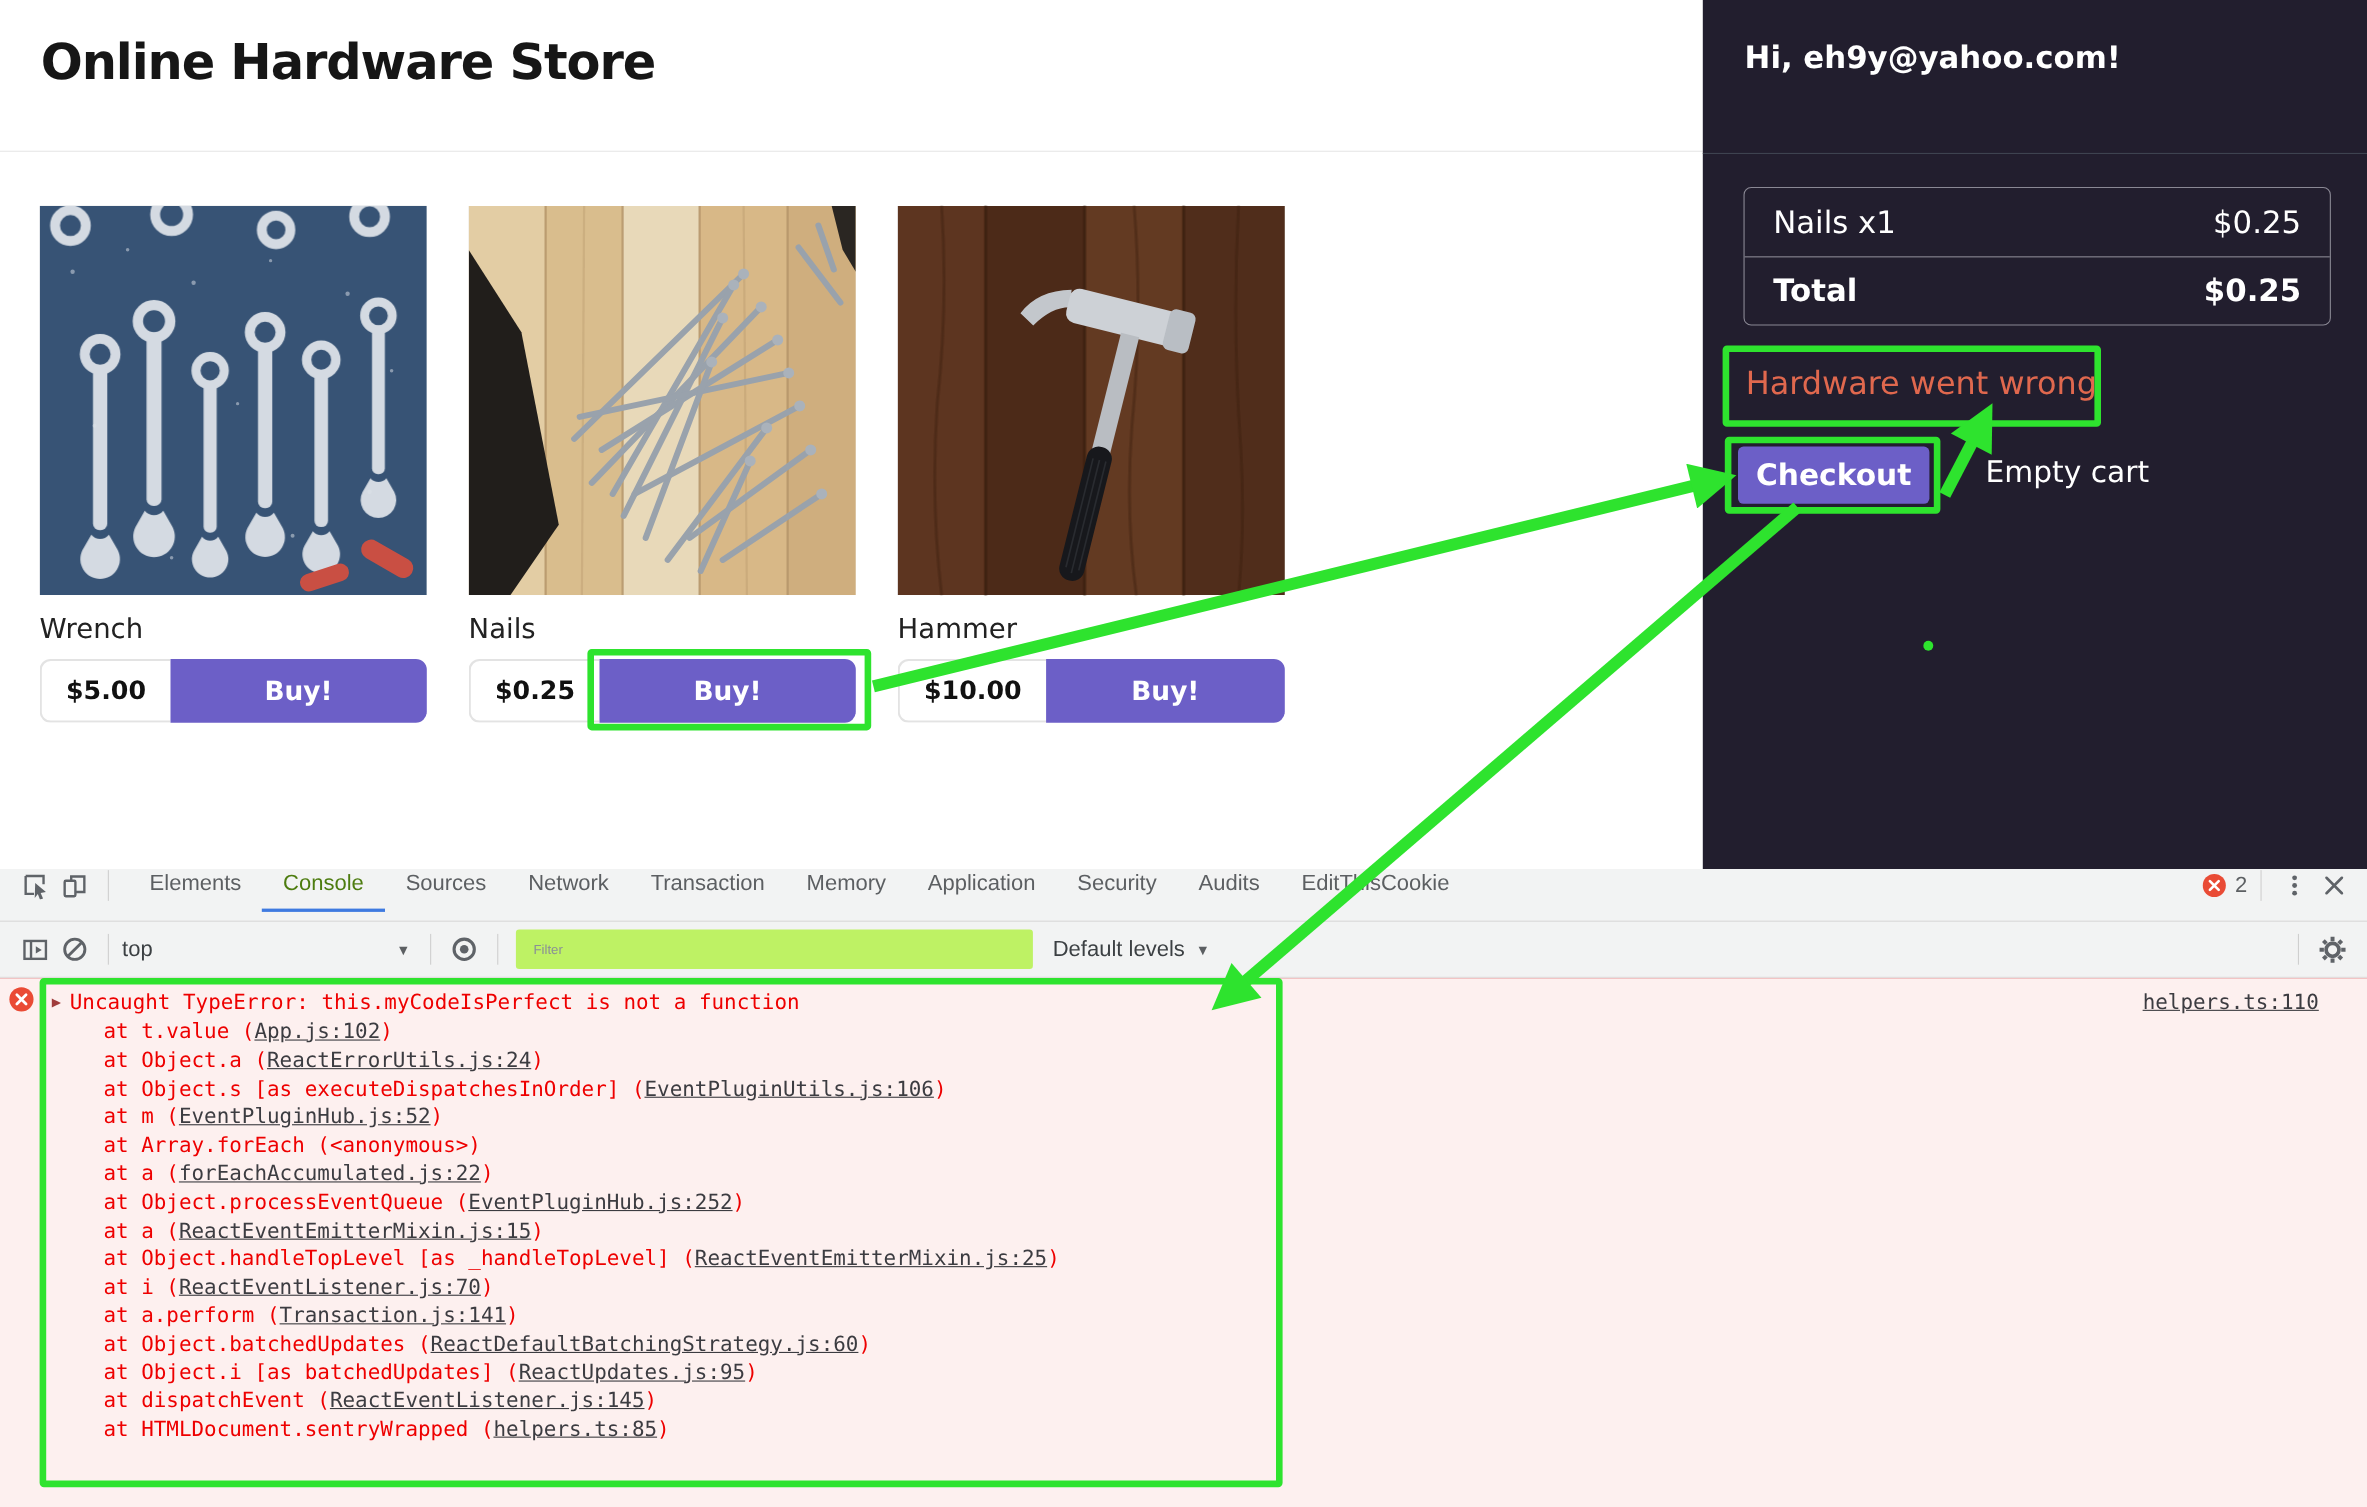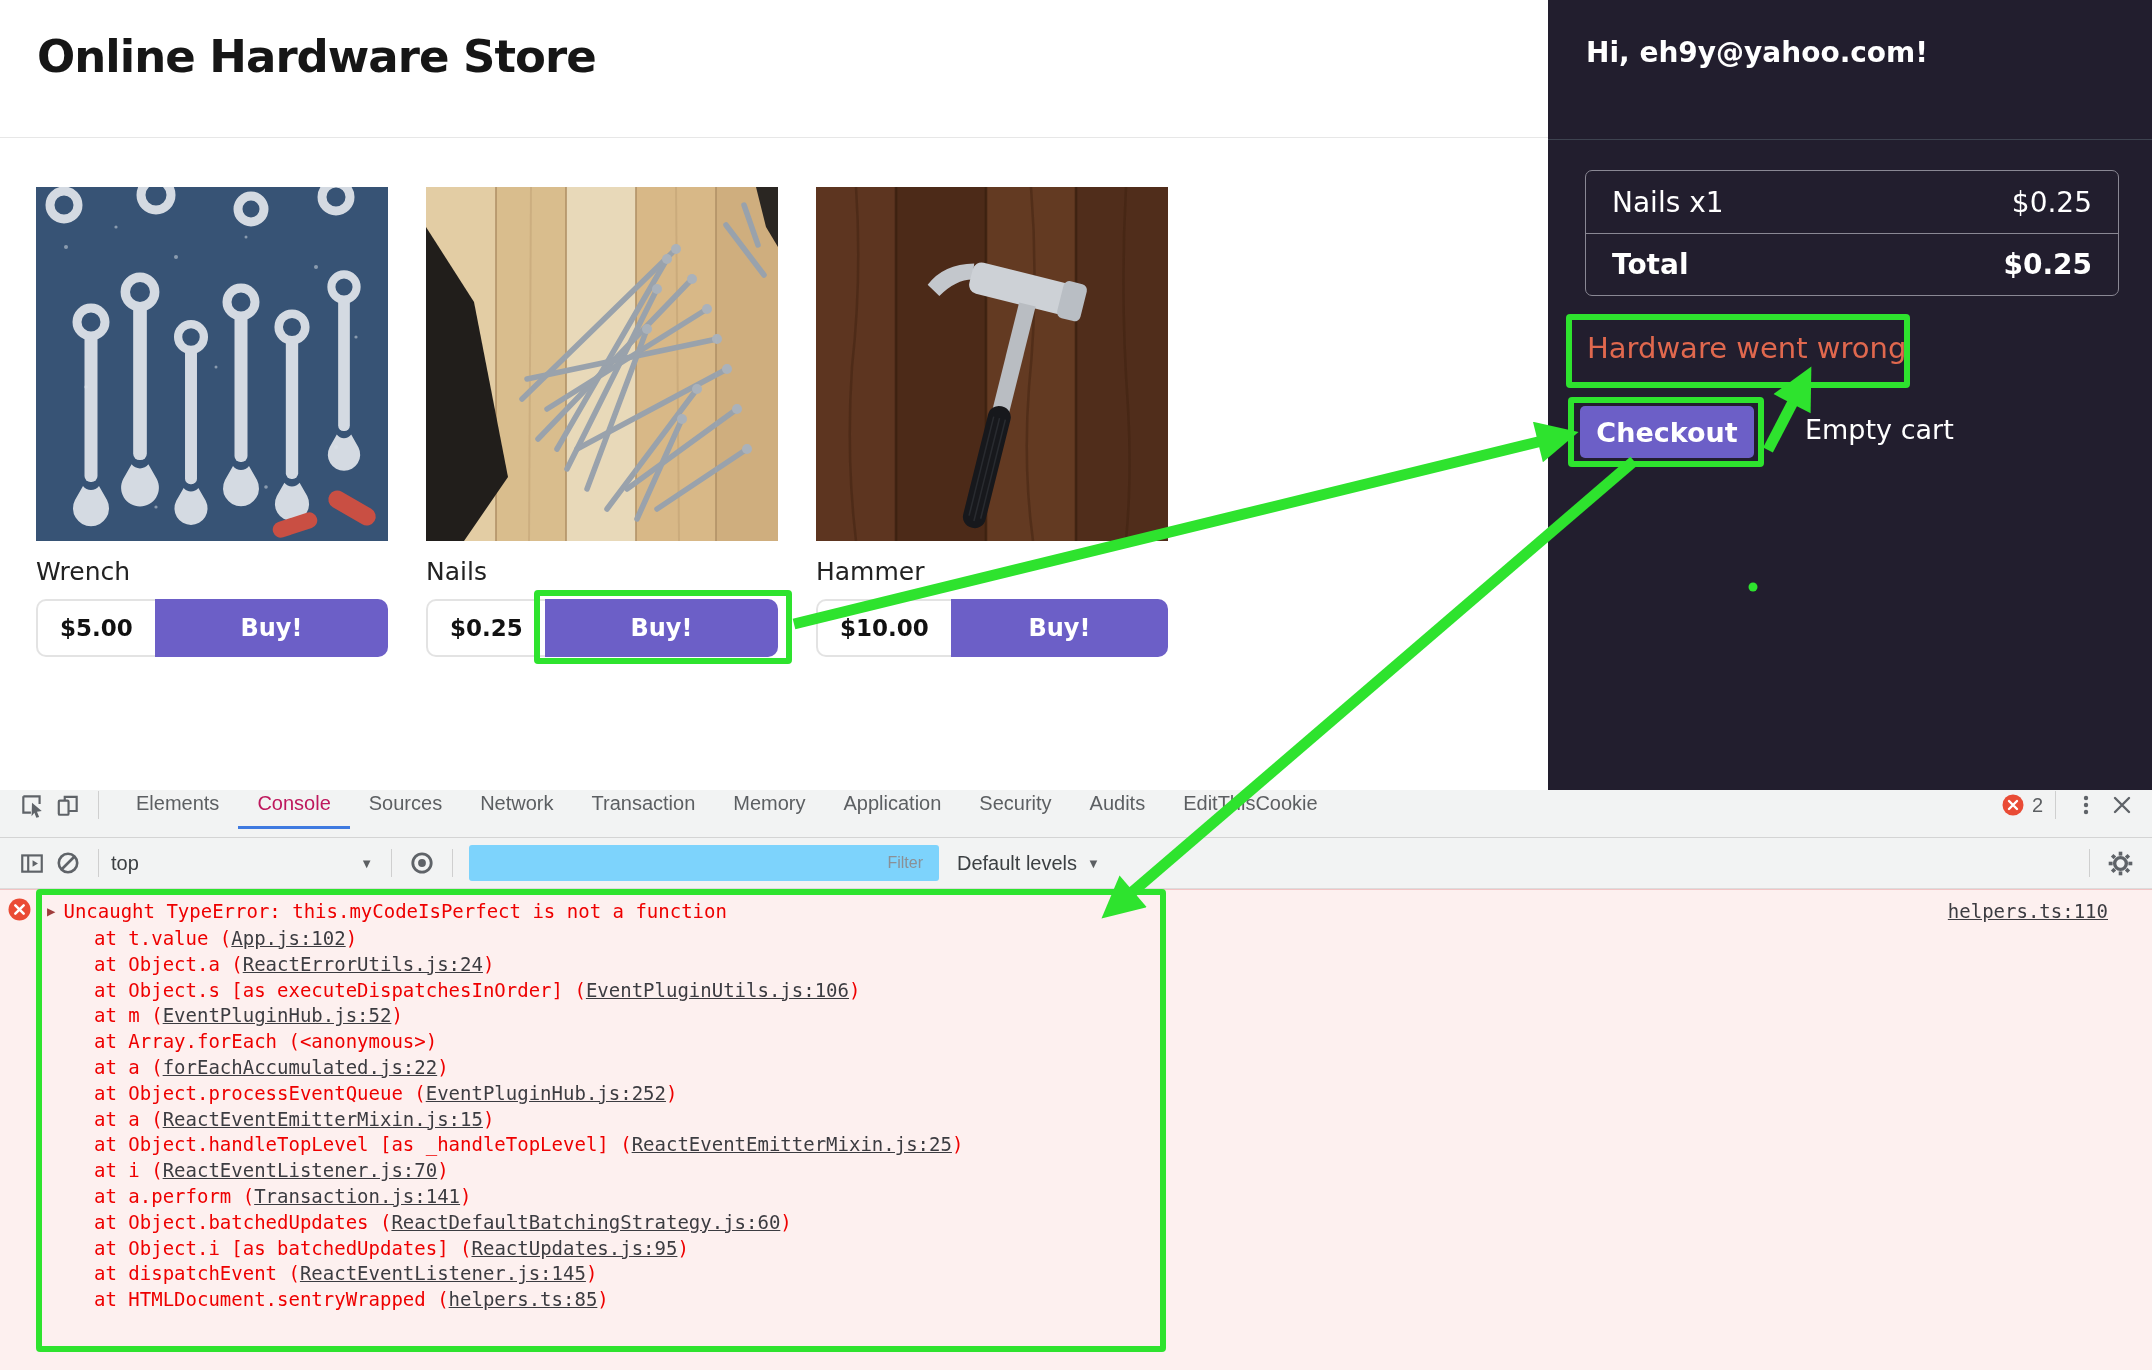--- a/index.html
+++ b/index.html
@@ -40,28 +40,28 @@
     border:none;border-radius:5px;color:#fff;font-size:27px;font-weight:700;font-family:inherit;cursor:pointer;}
   .empty-cart{position:absolute;left:257px;top:414px;font-size:27px;color:#fff;cursor:pointer;}
 
   
   .devtools{position:absolute;left:0;top:790px;width:2152px;height:580px;font-family:"Liberation Sans",sans-serif;}
   .dt-tabbar{height:48px;background:#f2f3f3;border-bottom:1px solid #d4d4d4;display:flex;align-items:center;padding:0 12px 17px 14px;}
   .dt-icon{width:36px;height:36px;display:flex;align-items:center;justify-content:center;flex:0 0 auto;cursor:pointer;}
   .vdiv{width:1px;height:28px;background:#cfcfcf;margin:0 12px;flex:0 0 auto;}
   .dt-tabs{display:flex;height:48px;margin-left:6px;}
   .dt-tab{padding:0 19px;display:flex;align-items:center;font-size:20px;color:#5c5f62;cursor:pointer;border-bottom:3px solid transparent;height:48px;}
-  .dt-tab.active{color:#be185d;border-bottom:3px solid var(--tabBlue);}
+  .dt-tab.active{color:#4d7c0f;border-bottom:3px solid var(--tabBlue);}
   .dt-right{margin-left:auto;display:flex;align-items:center;}
   .err-count{display:flex;align-items:center;gap:8px;font-size:20px;color:#5c5f62;cursor:pointer;}
   .dt-toolbar{height:51px;background:#f2f3f3;border-bottom:1px solid #dcdcdc;display:flex;align-items:center;padding:0 14px;}
   .ctx-select{width:268px;display:flex;align-items:center;justify-content:space-between;font-size:20px;color:#3c4043;cursor:pointer;padding-right:6px;}
   .caret{font-size:13px;color:#5c5f62;}
-  .filter-input{width:470px;height:36px;background:#7dd3fc;border:none;border-radius:3px;margin-left:4px;
-    font-size:16px;padding:0 16px;color:#333;font-family:inherit;outline:none;text-align:right;}
+  .filter-input{width:470px;height:36px;background:#bef264;border:none;border-radius:3px;margin-left:4px;
+    font-size:12px;padding:0 16px;color:#333;font-family:inherit;outline:none;}
   .filter-input::placeholder{color:#8a9096;}
   .levels{margin-left:18px;display:flex;align-items:center;gap:10px;font-size:20px;color:#3c4043;cursor:pointer;}
   .dt-console{height:481px;background:var(--consoleBg);border-top:1px solid #f2c4c4;position:relative;
     font-family:"DejaVu Sans Mono","Liberation Mono",monospace;font-size:19px;color:var(--errRed);}
   .console-msg-row{display:flex;align-items:center;height:34px;padding:8px 44px 0 8px;}
   .err-circle{flex:0 0 auto;margin-right:16px;}
   .disclosure{color:#a03c3c;font-size:14px;margin-right:8px;}
   .err-text{white-space:pre;}
   .src-link{color:var(--linkDark);text-decoration:underline;cursor:pointer;}
   .top-link{margin-left:auto;}

